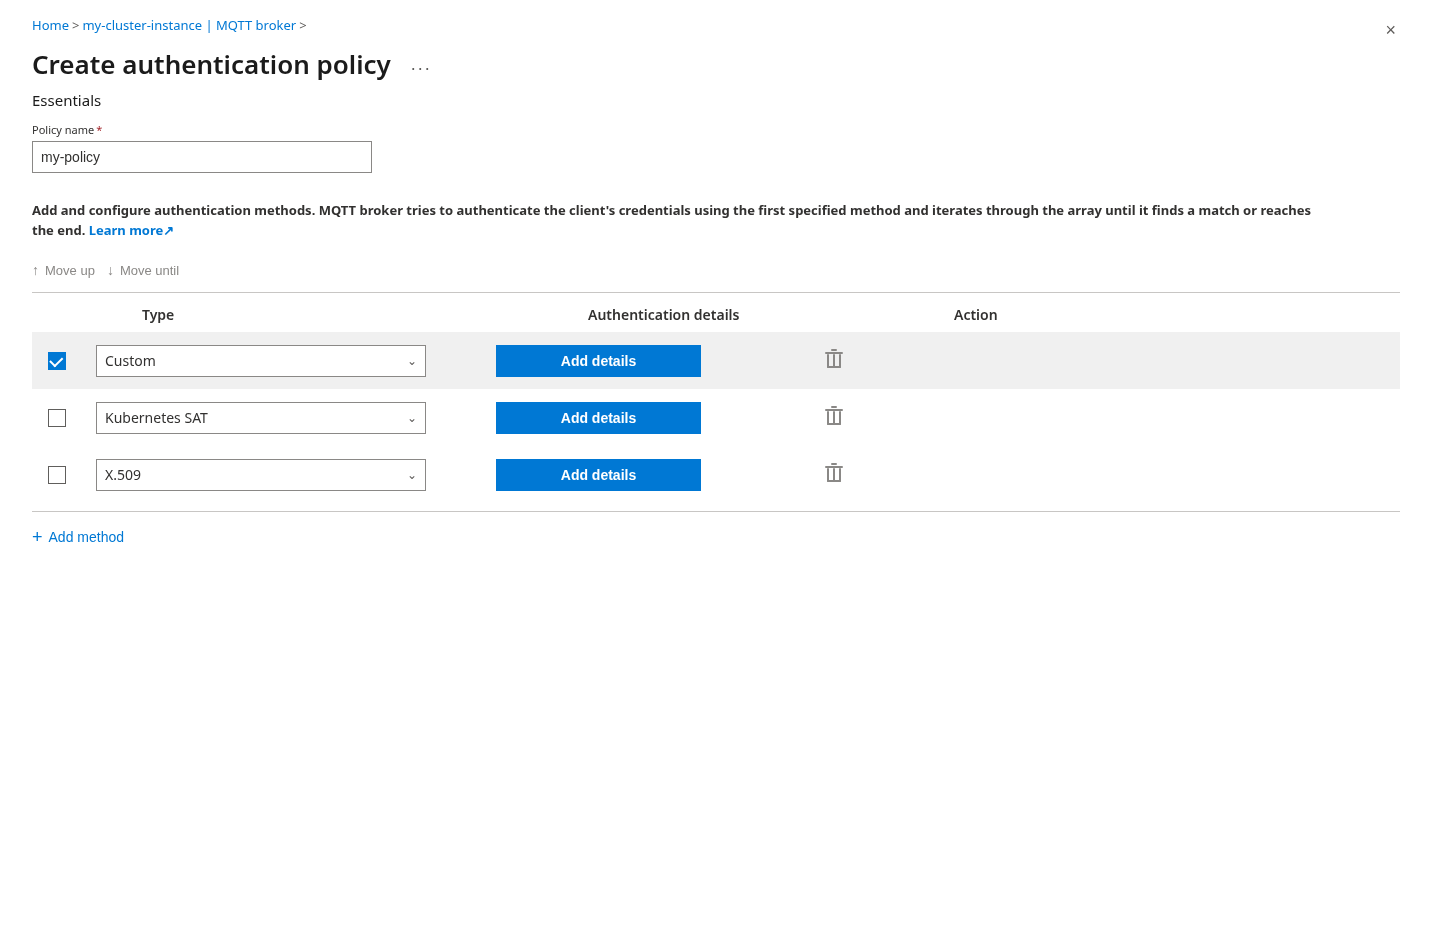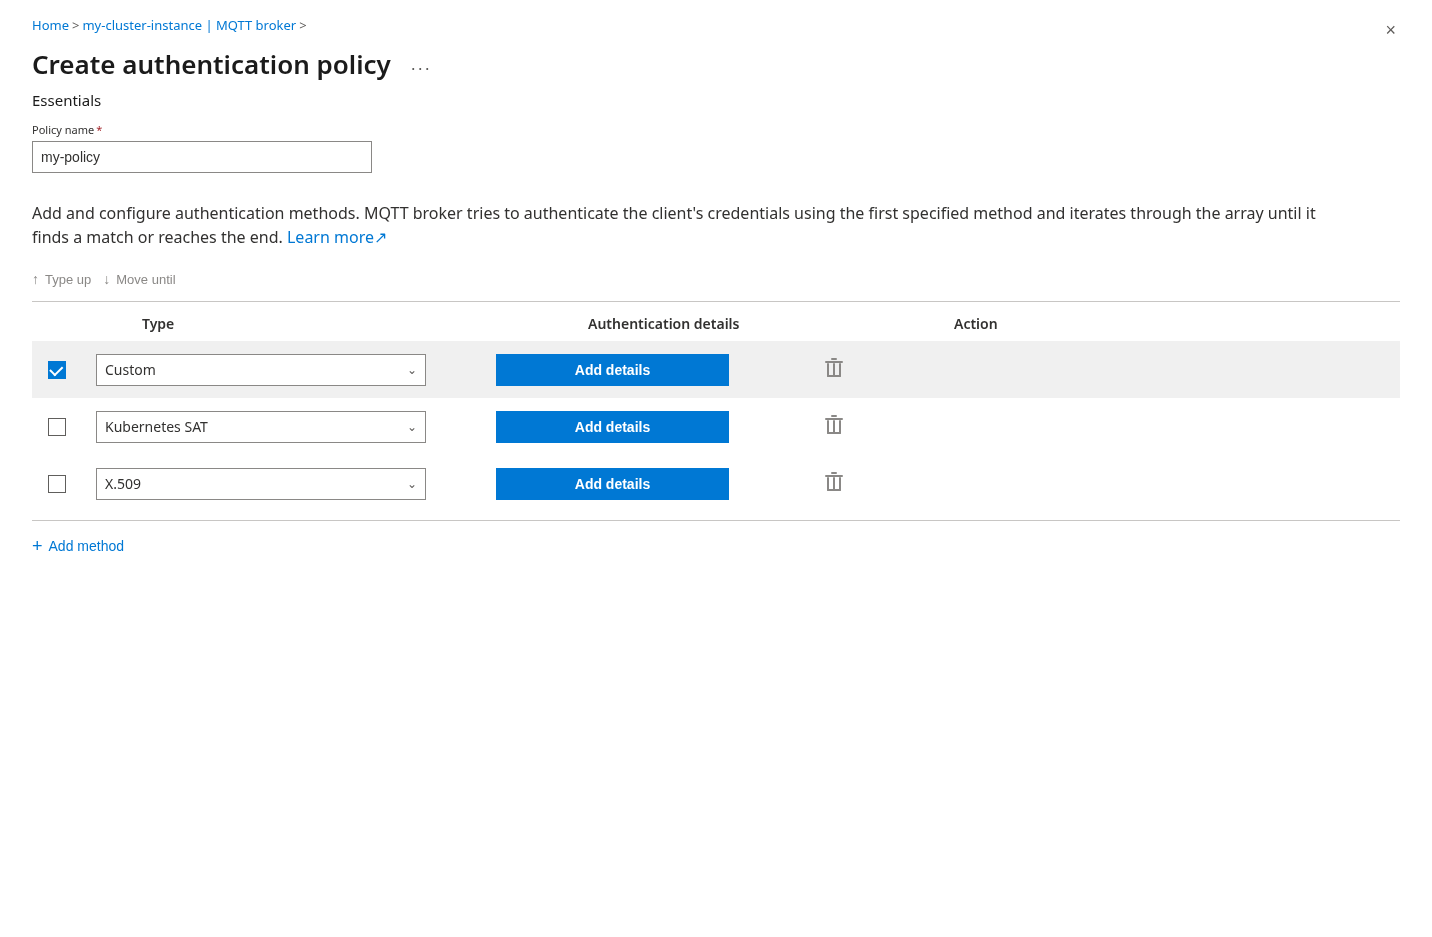--- a/index.html
+++ b/index.html
@@ -81,25 +81,26 @@
       border: 1px solid #8a8886;
       padding: 12px 8px;
       font-size: 14px;
       color: #323130;
       outline: none;
     }
     .auth-methods-section {
       margin-top: 28px;
     }
     .auth-methods-desc {
-      font-size: 16px;
+      font-size: 13px;
       color: #323130;
       margin-bottom: 4px;
       line-height: 1.5;
       max-width: 1300px;
+      font-weight: bold;
     }
     .learn-more {
       color: #0078d4;
       text-decoration: none;
       cursor: pointer;
     }
     .toolbar {
       display: flex;
       align-items: center;
       gap: 0;
@@ -187,21 +188,21 @@
     }
     .add-details-btn {
       background: #0078d4;
       color: #fff;
       border: none;
       padding: 0 20px;
       height: 32px;
       font-size: 14px;
       font-weight: 600;
       cursor: pointer;
-      width: 233px;
+      width: 205px;
     }
     .delete-btn {
       background: none;
       border: none;
       cursor: pointer;
       padding: 4px 8px;
       color: #605e5c;
     }
     .add-method-btn {
       display: flex;
@@ -272,21 +273,21 @@
     <div class="auth-methods-desc">
       <span>Add and configure authentication methods. MQTT broker tries to authenticate the client's credentials using the first specified method and iterates through the array until it finds a match or reaches the end.</span>
       <a class="learn-more">
         <span>Learn more</span>↗
       </a>
     </div>
 
     <div class="toolbar">
       <button class="toolbar-btn">
         <span class="icon">↑</span>
-        <span>Type up</span>
+        <span>Move up</span>
       </button>
       <button class="toolbar-btn">
         <span class="icon">↓</span>
         <span>Move until</span>
       </button>
     </div>
     <div class="divider"></div>
 
     <div class="table-section">
 

